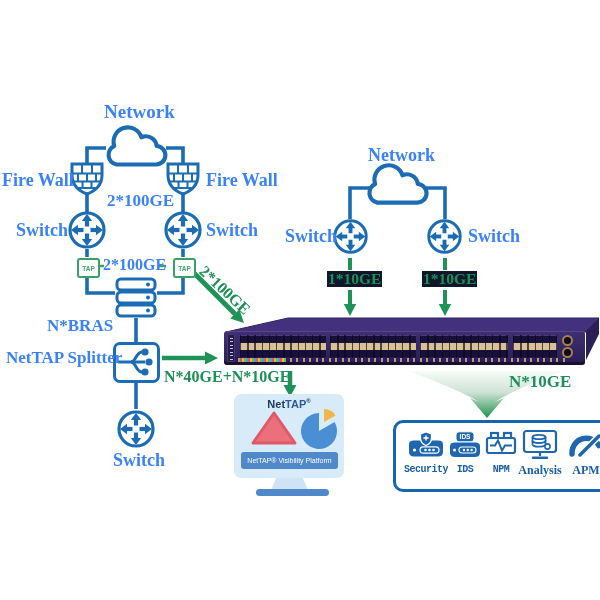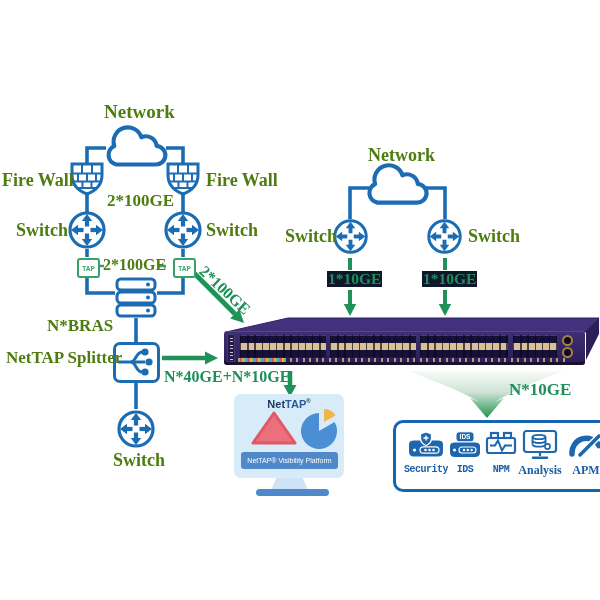--- a/index.html
+++ b/index.html
@@ -1,21 +1,21 @@
 <!DOCTYPE html>
 <html><head>
 <meta charset="utf-8">
 <style>
   html,body{margin:0;padding:0;background:#fff;}
   #canvas{position:relative;width:600px;height:600px;background:#fff;overflow:hidden;
           font-family:"Liberation Serif",serif;}
   svg{display:block;}
   .abs{position:absolute;}
   
-  .lbl{position:absolute;color:#4d7c0f;font-weight:600;white-space:nowrap;line-height:1.05;}
+  .lbl{position:absolute;color:#3b82f6;font-weight:600;white-space:nowrap;line-height:1.05;}
   .lbl.green{color:#1e8f5a;}
   .lbl.bg{background:#0f172a;padding:0 1px;}
   .fs19{font-size:19px;} .fs18{font-size:18px;} .fs17{font-size:17px;}
   .fs16{font-size:16px;} .fs15{font-size:15.5px;}
   .ctr{text-align:center;}
   
   #wires{position:absolute;left:0;top:0;z-index:1;}
   .icon-layer{z-index:3;}
   .lbl{z-index:6;}
   
@@ -365,15 +365,15 @@
   <div class="lbl green fs16" style="left:164px;top:369px;">N*40GE+N*10GE</div>
   <div class="lbl green fs16" style="left:207px;top:263px;transform:rotate(43deg);transform-origin:0 0;">2*100GE</div>
   <div class="lbl fs18 ctr" style="left:113px;top:451px;width:46px;">Switch</div>
 
   <div class="lbl fs18 ctr" style="left:368px;top:146px;width:60px;">Network</div>
   <div class="lbl fs18" style="left:285px;top:227px;width:42px;text-align:right;">Switch</div>
   <div class="lbl fs18" style="left:468px;top:227px;">Switch</div>
   <div class="lbl green fs15 bg" style="left:327px;top:271px;">1*10GE</div>
   <div class="lbl green fs15 bg" style="left:422px;top:271px;">1*10GE</div>
 
-  <div class="lbl green fs17" style="left:509px;top:381px;">N*10GE</div>
+  <div class="lbl green fs17" style="left:509px;top:373px;">N*10GE</div>
 
 </div>
 
 </body></html>

